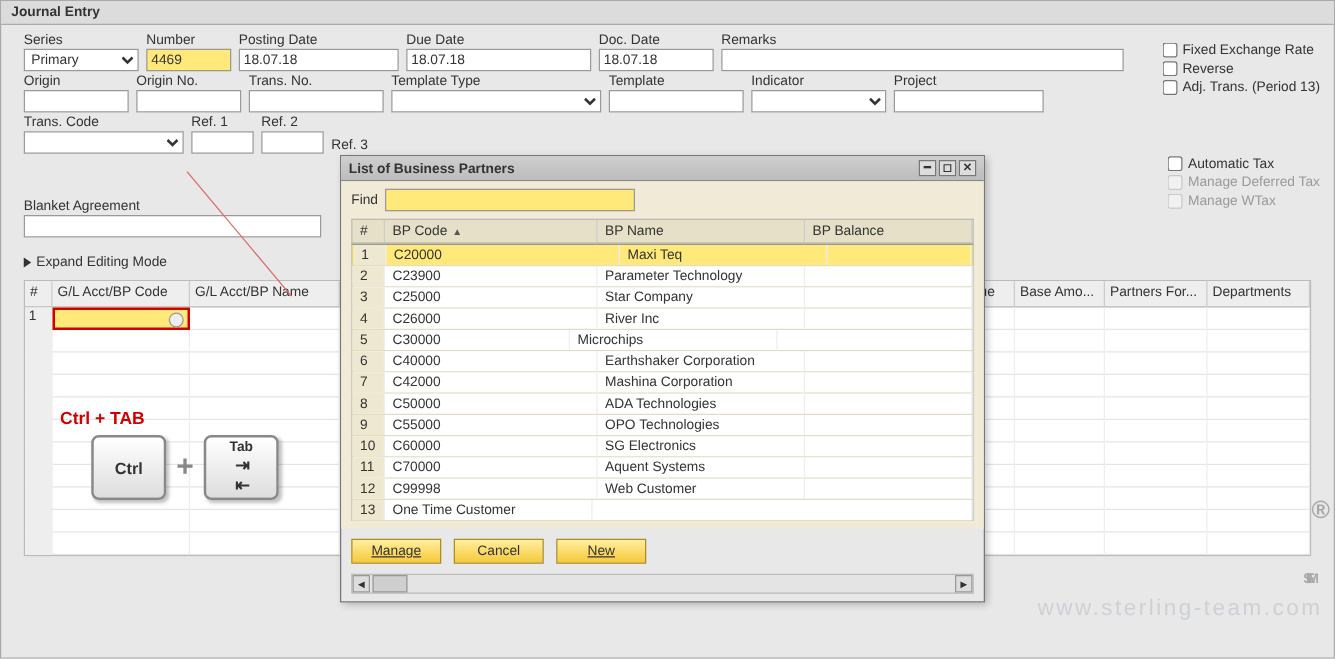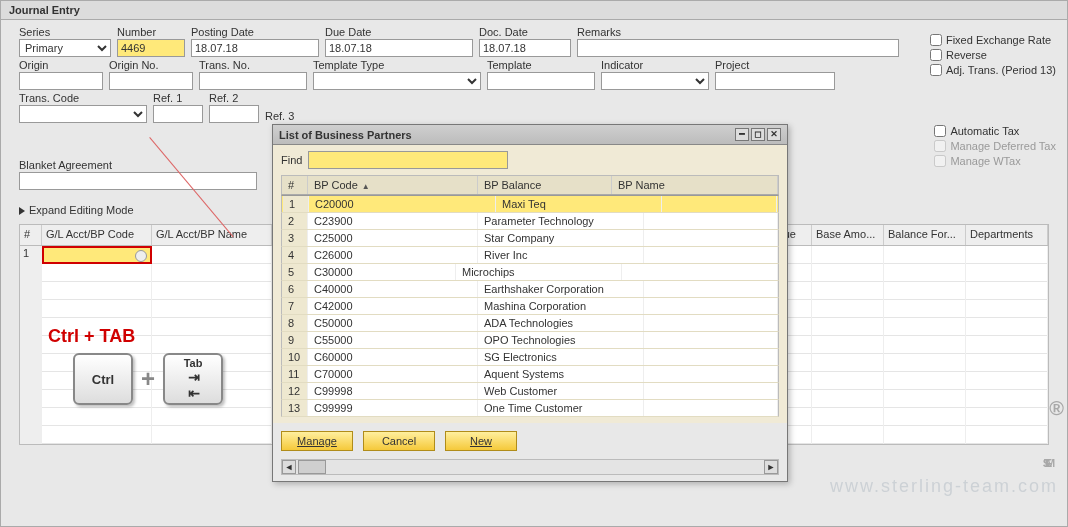--- a/index.html
+++ b/index.html
@@ -22,21 +22,21 @@
   .blanket .inp{width:238px}
   .expand{margin:14px 0 8px 0;cursor:pointer}
   .expand .tri{display:inline-block;width:0;height:0;border-top:4px solid transparent;border-bottom:4px solid transparent;border-left:6px solid #333;margin-right:4px;vertical-align:middle}
   .grid{border:1px solid #bbb;background:#fff}
   .grid-h{display:flex;background:#eee;border-bottom:1px solid #bbb}
   .gh{border-right:1px solid #ccc;padding:3px 4px;height:20px;white-space:nowrap;overflow:hidden}
   .grid-r{display:flex;border-bottom:1px solid #e5e5e5;height:18px}
   .gc{border-right:1px solid #eee;padding:1px 3px;height:18px}
   .gc.y{background:#ffe97a;border:2px solid #d00000}
   .gc .picker{float:right;width:12px;height:12px;border:1px solid #999;border-radius:6px;background:#eee;margin-top:1px}
-  .hint{color:#d00000;font-size:18px;font-weight:bold;margin:10px 0 6px 30px}
+  .hint{color:#d00000;font-size:14px;font-weight:bold;margin:10px 0 6px 30px}
   .keys{display:flex;align-items:center;gap:8px;margin-left:55px}
   .key{width:60px;height:52px;border:2px solid #888;border-radius:6px;background:linear-gradient(#fff,#ddd);display:flex;flex-direction:column;align-items:center;justify-content:center;font-weight:bold;font-size:13px;box-shadow:2px 2px 3px rgba(0,0,0,.25)}
   .plus{font-size:24px;color:#888;font-weight:bold}
   .tabglyph{font-size:14px;letter-spacing:-2px}
   
   .dlg{position:absolute;left:272px;top:124px;width:516px;background:#e8e8e8;border:1px solid #777;box-shadow:2px 2px 6px rgba(0,0,0,.25)}
   .dlg-t{background:linear-gradient(#cfcfcf,#bcbcbc);border-bottom:1px solid #888;padding:3px 6px;font-weight:bold;display:flex;align-items:center}
   .dlg-t .sp{flex:1}
   .wbtn{width:14px;height:13px;border:1px solid #777;background:#ddd;margin-left:2px;font-size:9px;line-height:11px;text-align:center;cursor:pointer}
   .dlg-body{padding:6px 8px;background:#f0ead6}
@@ -155,21 +155,21 @@
     <div class="expand"><span class="tri"></span><span>Expand Editing Mode</span></div>
 
     <div class="grid">
       <div class="grid-h">
         <div class="gh" style="width:22px">#</div>
         <div class="gh" style="width:110px">G/L Acct/BP Code</div>
         <div class="gh" style="width:120px">G/L Acct/BP Name</div>
         <div class="gh" style="flex:1"></div>
         <div class="gh" style="width:56px">s Value</div>
         <div class="gh" style="width:72px">Base Amo...</div>
-        <div class="gh" style="width:82px">Balance For...</div>
+        <div class="gh" style="width:82px">Partners For...</div>
         <div class="gh" style="width:82px">Departments</div>
       </div>
       <div class="grid-r">
         <div class="gc" style="width:22px;background:#eee">1</div>
         <div class="gc y" style="width:110px">
             <span class="picker"></span>
           </div>
         <div class="gc" style="width:120px"></div>
         <div class="gc" style="flex:1"></div>
         <div class="gc" style="width:56px"></div>
@@ -336,22 +336,22 @@
       <span class="wbtn">✕</span>
     </div>
     <div class="dlg-body">
       <div class="find">
         <span>Find</span>
         <div class="inp"></div>
       </div>
       <div class="bp-h">
         <div class="bph" style="width:26px">#</div>
         <div class="bph sort" style="width:170px">BP Code</div>
+        <div class="bph" style="width:166px">BP Name</div>
         <div class="bph" style="flex:1">BP Balance</div>
-        <div class="bph" style="width:166px">BP Name</div>
       </div>
       <div id="bp-rows">
           <div class="bp-r sel">
             <div class="bpc" style="width:26px;background:#eee8d0">1</div>
             <div class="bpc" style="width:187px">C20000</div>
             <div class="bpc" style="width:166px">Maxi Teq</div>
             <div class="bpc" style="flex:1"></div>
           </div>
           <div class="bp-r">
             <div class="bpc" style="width:26px;background:#eee8d0">2</div>
@@ -414,21 +414,20 @@
             <div class="bpc" style="flex:1"></div>
           </div>
           <div class="bp-r">
             <div class="bpc" style="width:26px;background:#eee8d0">12</div>
             <div class="bpc" style="width:170px">C99998</div>
             <div class="bpc" style="width:166px">Web Customer</div>
             <div class="bpc" style="flex:1"></div>
           </div>
           <div class="bp-r">
             <div class="bpc" style="width:26px;background:#eee8d0">13</div>
-            <div class="bpc" style="width:170px">C99999</div>
             <div class="bpc" style="width:166px">One Time Customer</div>
             <div class="bpc" style="flex:1"></div>
           </div>
         </div>
     </div>
     <div class="dlg-btns">
       <div class="btn"><u>Manage</u></div>
       <div class="btn">Cancel</div>
       <div class="btn"><u>New</u></div>
     </div>

